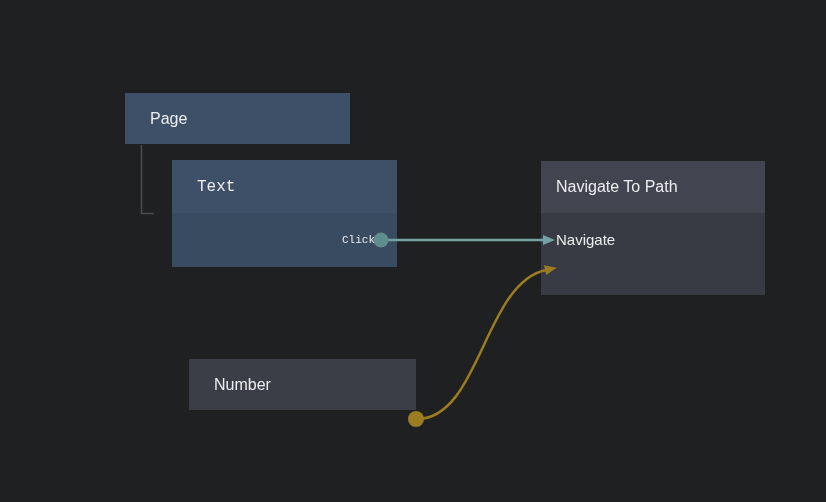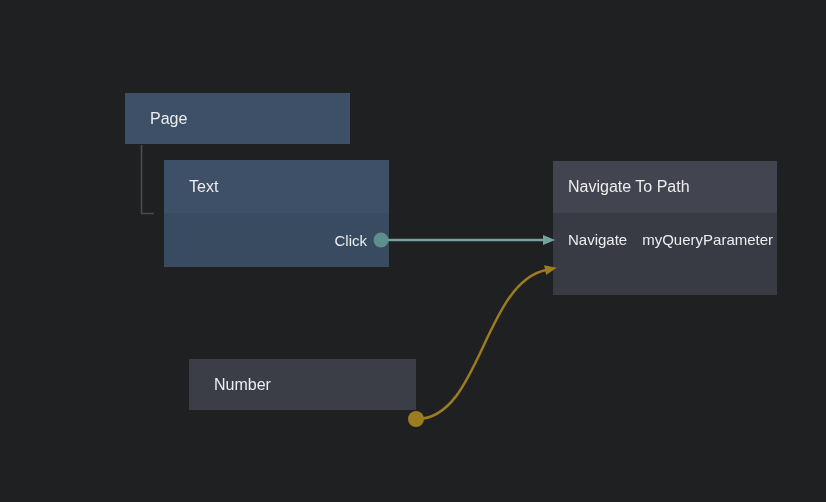--- a/index.html
+++ b/index.html
@@ -24,54 +24,53 @@
   .node{position:absolute;z-index:2;display:flex;flex-direction:column;}
   .node .header{display:flex;align-items:center;padding-left:25px;font-size:16px;color:var(--label);flex:0 0 auto;}
   .blue .header{background:var(--node-blue-header);}
   .blue .body{background:var(--node-blue-body);}
   .gray .header{background:var(--node-gray-header);padding-left:15px;}
   .gray .body{background:var(--node-gray-body);}
   .numbr .header{background:var(--number-header);}
   .numbr .body{background:var(--number-body);}
   .body{flex:1 1 auto;}
   .out-row{height:100%;display:flex;align-items:center;justify-content:flex-end;
-           padding-right:22px;font-size:15px;color:var(--label);padding-left:28px;}
+           padding-right:22px;font-size:11px;color:var(--label);padding-left:28px;}
   .in-rows{padding-top:12px;display:flex;flex-direction:row;}
   .in-row{height:29px;display:flex;align-items:center;padding-left:15px;
           font-size:15px;color:var(--label);}
   .edge-teal{stroke:var(--edge-teal);stroke-width:2.5;fill:none;}
   .arrow-teal{fill:var(--edge-teal);}
   .dot-teal{fill:var(--dot-teal);}
   .edge-gold{stroke:var(--edge-gold);stroke-width:2.5;fill:none;}
   .arrow-gold{fill:var(--edge-gold);}
   .dot-gold{fill:var(--edge-gold);}
   .hier{stroke:var(--hierarchy-line);stroke-width:1.5;fill:none;}
 </style>
 </head>
 <body>
 
 <div class="canvas">
 
   <div class="node blue" style="left:77px;top:93px;width:225px;height:51px;">
     <div class="header" style="height:51px;">Page</div>
   </div>
 
-  <div class="node blue" style="left:116px;top:160px;width:225px;height:107px;">
+  <div class="node blue" style="left:124px;top:160px;width:225px;height:107px;font-family:Liberation Mono, monospace;">
     <div class="header" style="height:53px;">Text</div>
     <div class="body">
       <div class="out-row">Click</div>
     </div>
   </div>
 
-  <div class="node gray" style="left:505px;top:161px;width:224px;height:134px;">
+  <div class="node gray" style="left:493px;top:161px;width:224px;height:134px;">
     <div class="header" style="height:52px;">Navigate To Path</div>
     <div class="body">
       <div class="in-rows">
         <div class="in-row">Navigate</div>
-        <div class="in-row">myQueryParameter</div>
       </div>
     </div>
   </div>
 
   <div class="node numbr" style="left:141px;top:359px;width:227px;height:107px;">
     <div class="header" style="height:51px;">Number</div>
   </div>
 
   <svg class="edges" width="826" height="502" viewBox="0 0 826 502">
     <defs>

